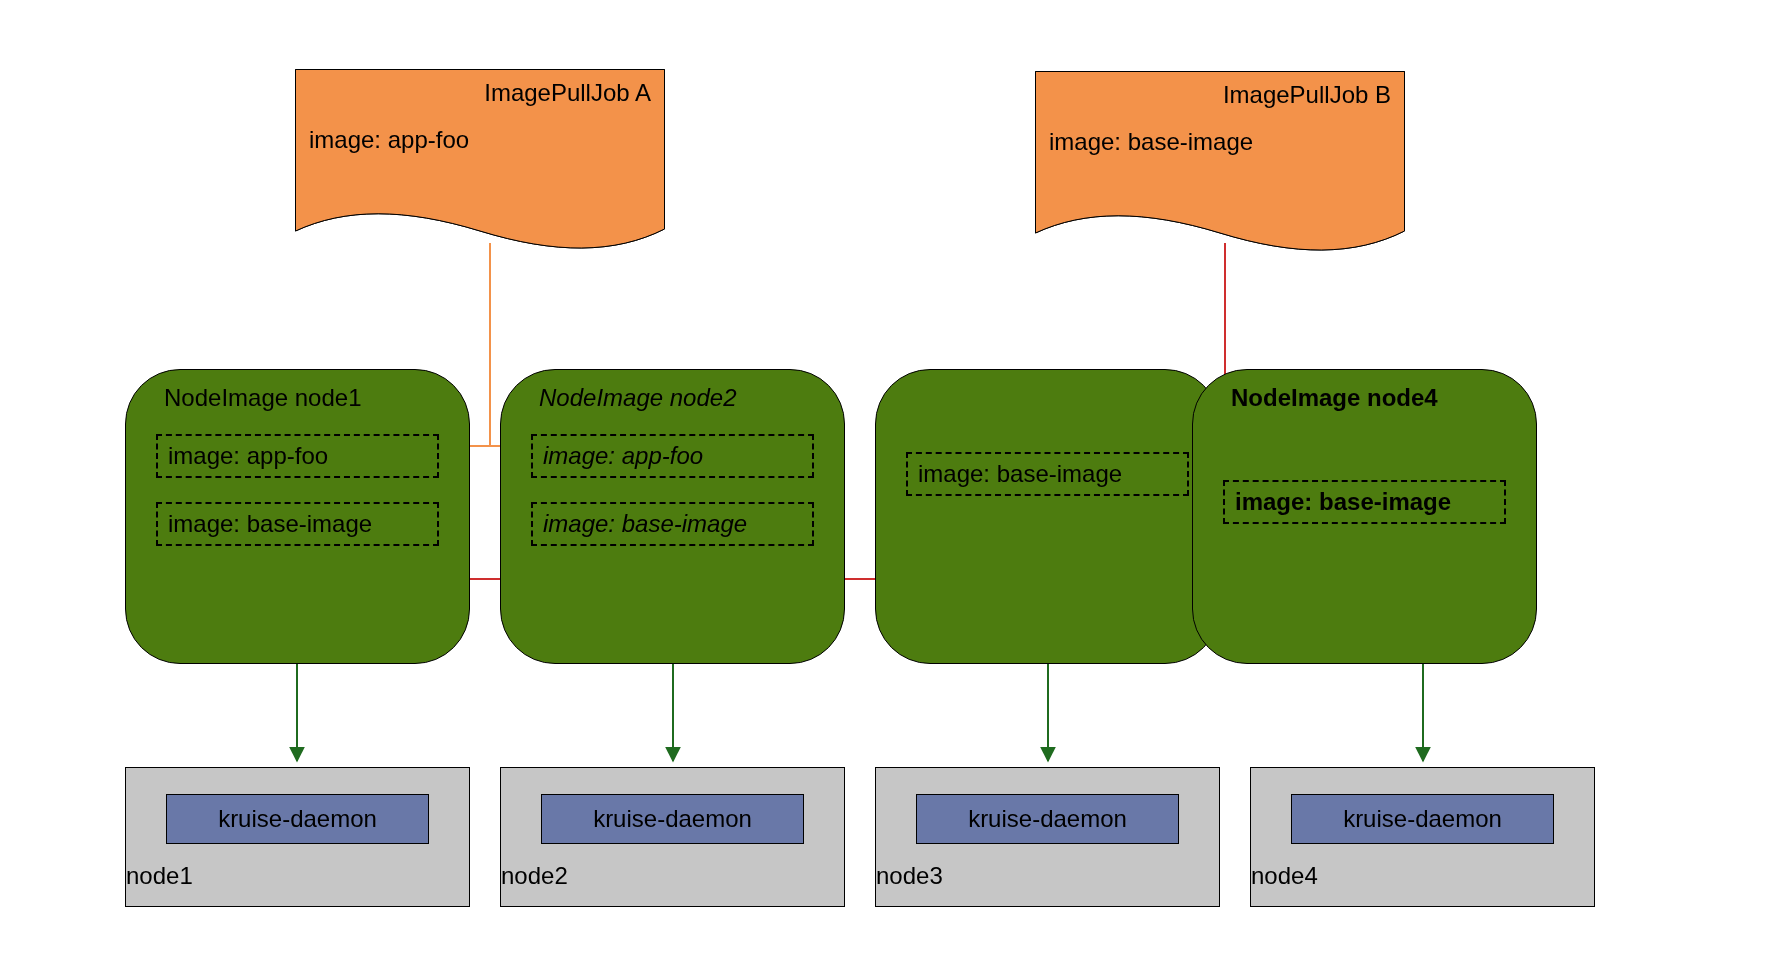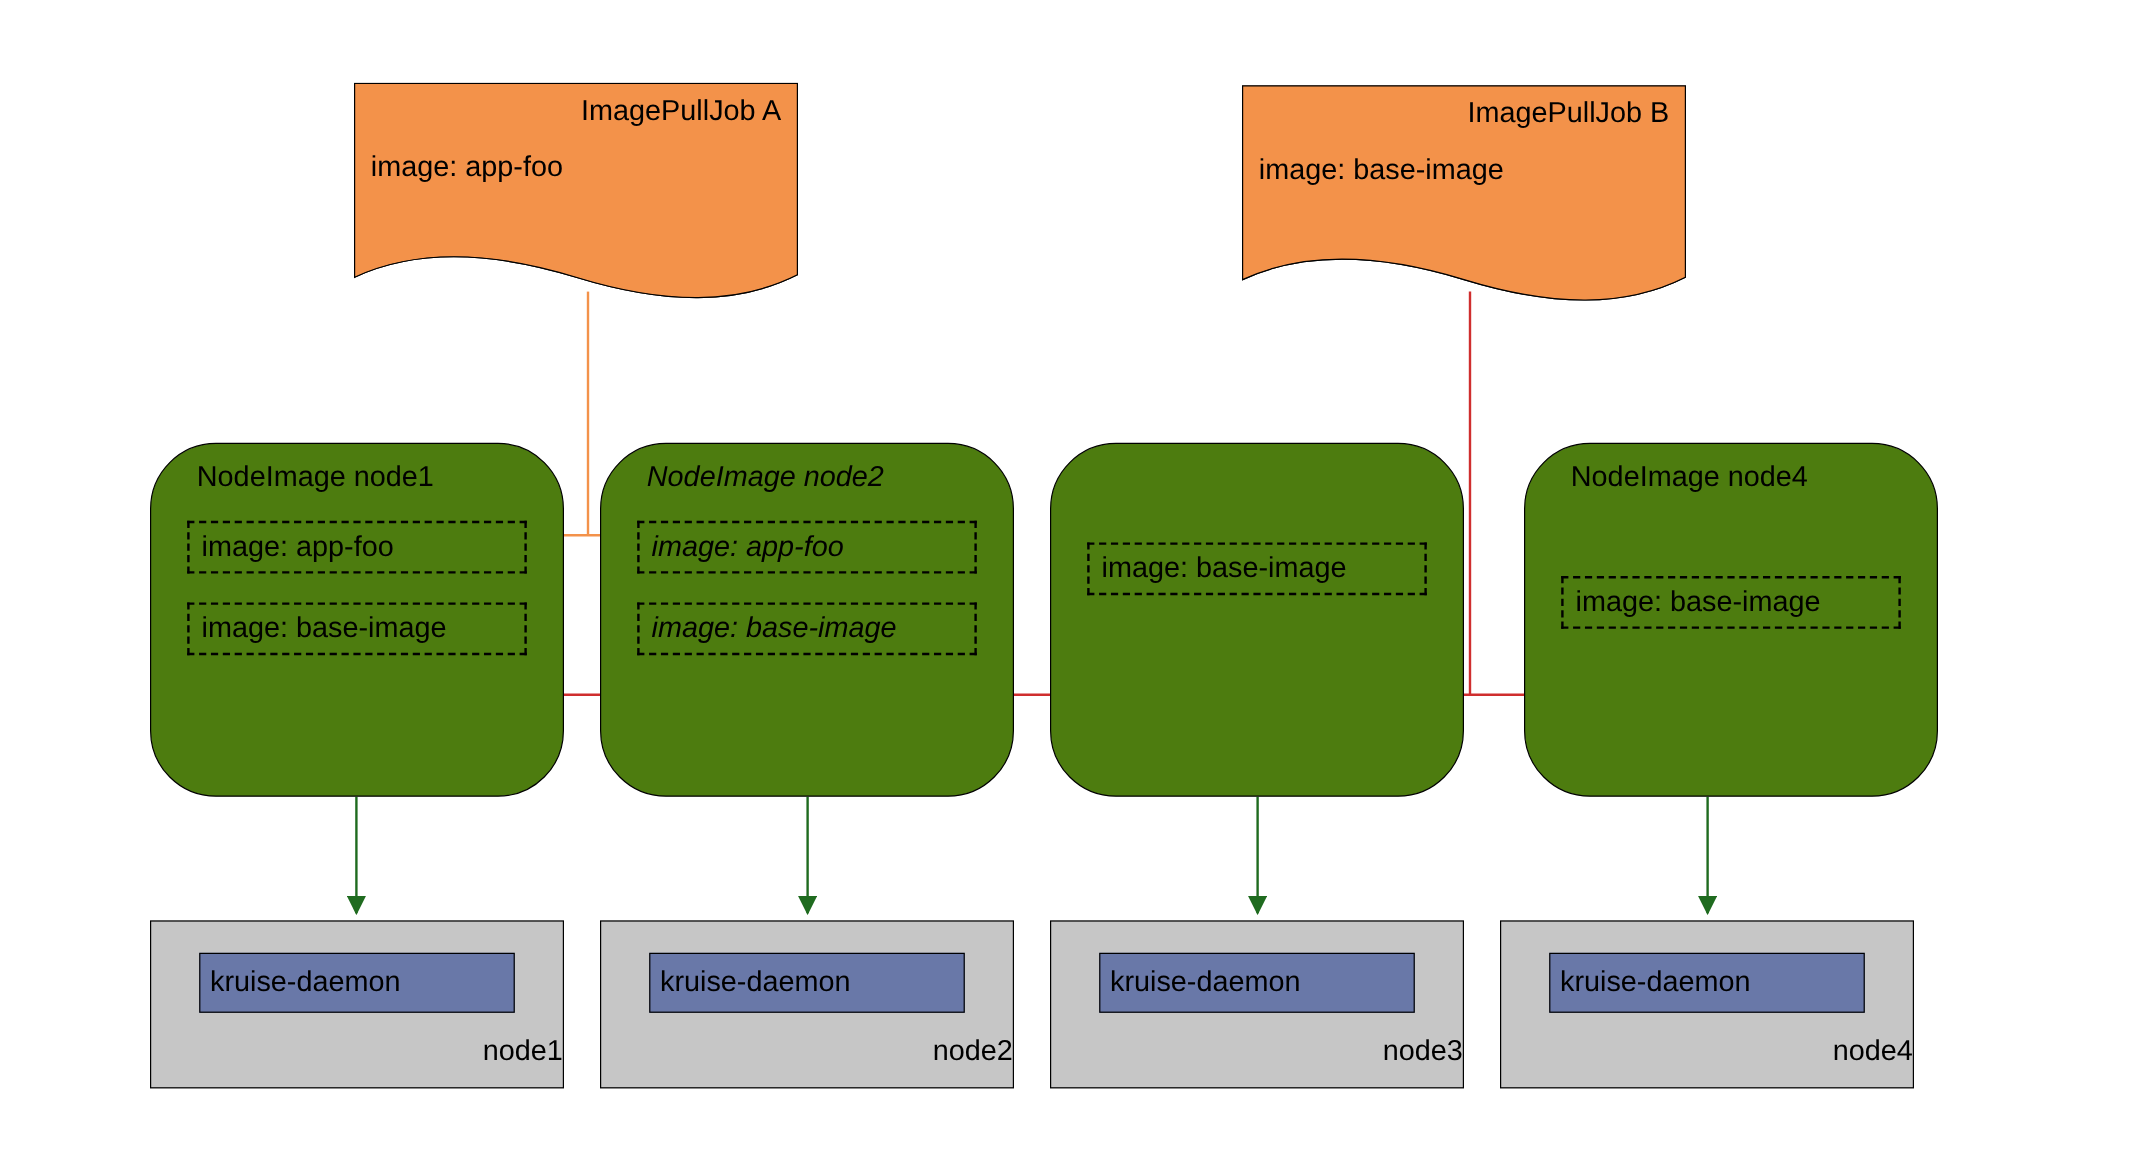--- a/index.html
+++ b/index.html
@@ -78,26 +78,26 @@
       position: absolute;
       width: 345px;
       height: 140px;
       background: #c6c6c6;
       border: 1px solid #000;
     }
     .daemon {
       margin: 26px 40px 0 40px;
       background: #6978a8;
       border: 1px solid #000;
+      text-align: center;
+      padding: 10px 8px;
+      font-size: 24px;
+    }
+    .node-label {
       text-align: left;
-      padding: 10px 8px;
-      font-size: 24px;
-    }
-    .node-label {
-      text-align: right;
       font-size: 24px;
       margin-top: 18px;
     }
   </style>
 </head>
 <body>
 
 <div class="canvas">
 
   <svg class="wires" viewBox="0 0 1530 840">
@@ -165,21 +165,21 @@
     <div class="ni-title">NodeImage node2</div>
     <div class="img-slot">image: app-foo</div>
     <div class="img-slot">image: base-image</div>
   </div>
 
   <div class="nodeimage" style="left:750px; top:300px;">
 
     <div class="img-slot" style="margin-top:68px;">image: base-image</div>
   </div>
 
-  <div class="nodeimage" style="left:1145px; top:300px;">
+  <div class="nodeimage" style="left:1067px; top:300px;font-weight:bold;">
     <div class="ni-title">NodeImage node4</div>
 
     <div class="img-slot" style="margin-top:68px;">image: base-image</div>
   </div>
 
   <div class="nodebox" style="left:0; top:698px;">
     <div class="daemon">kruise-daemon</div>
     <div class="node-label">node1</div>
   </div>
   <div class="nodebox" style="left:375px; top:698px;">

